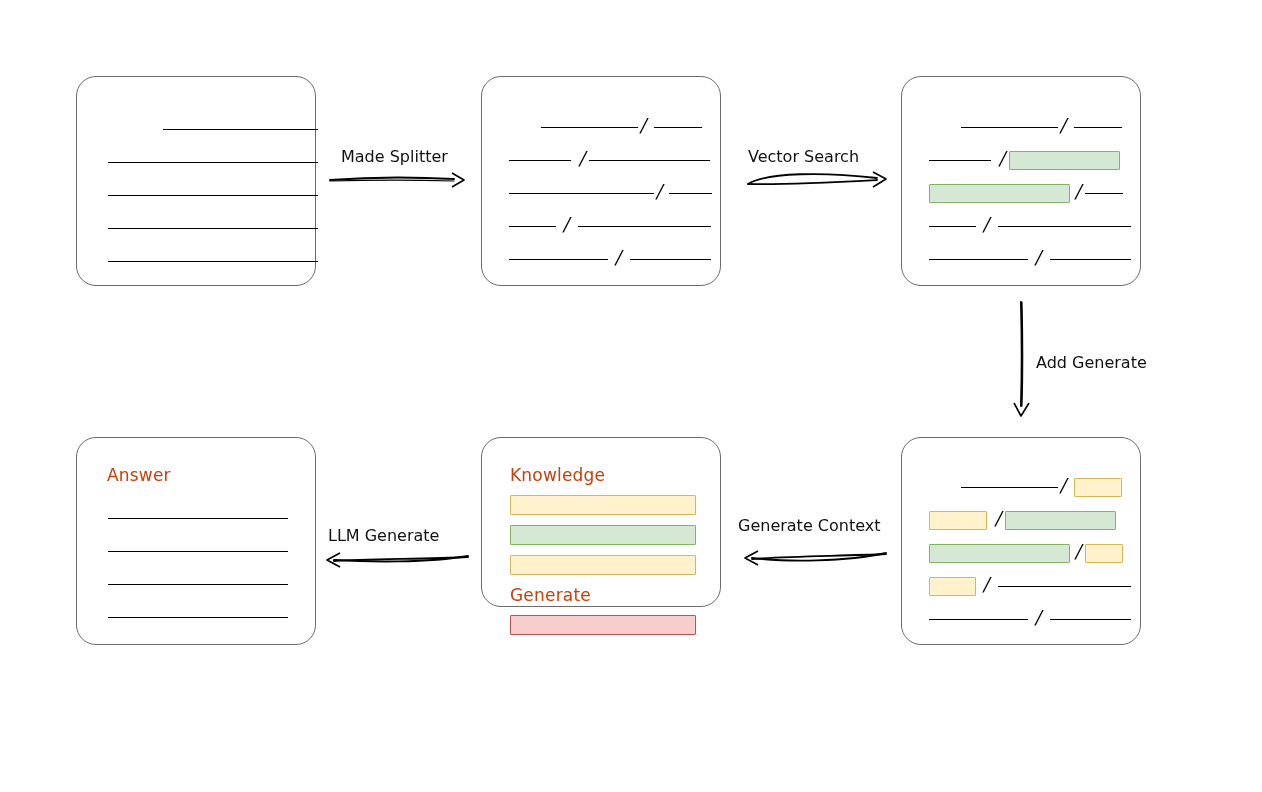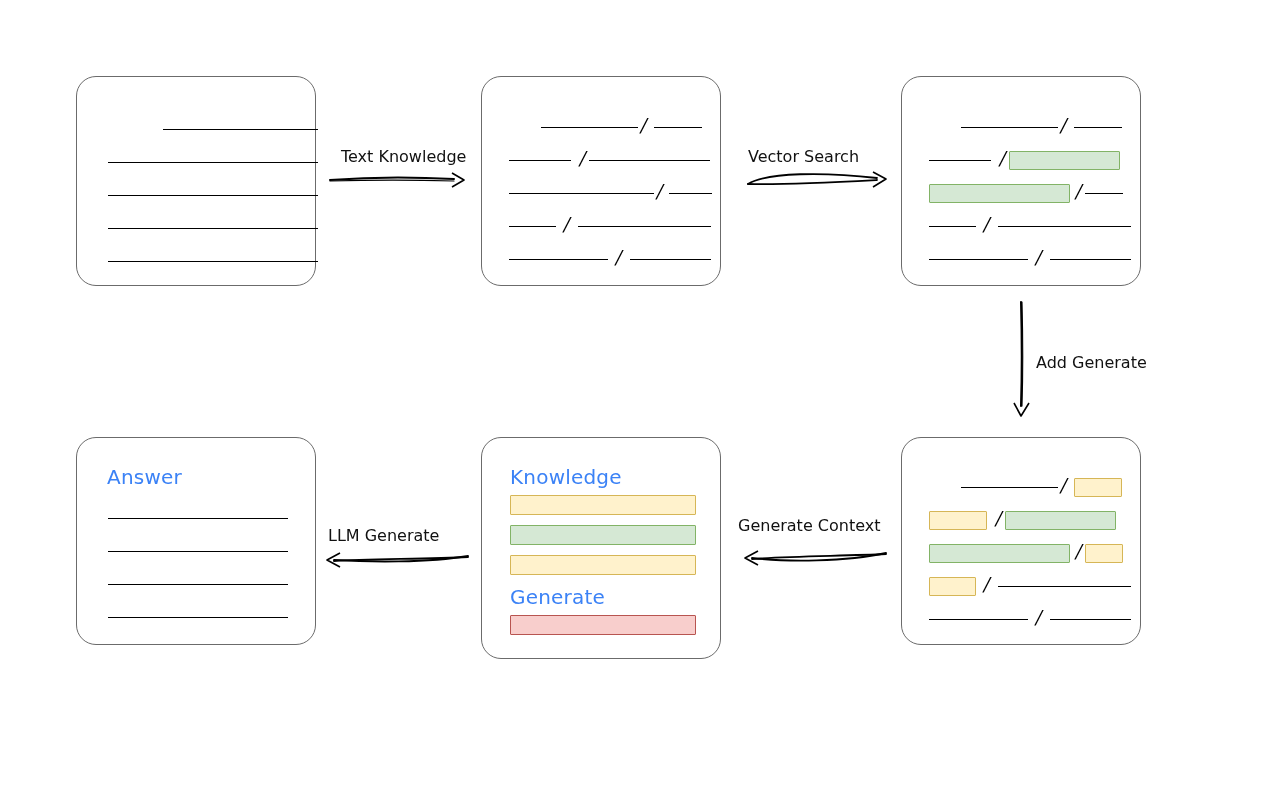--- a/index.html
+++ b/index.html
@@ -25,22 +25,22 @@
   .doc-box {
     position: absolute;
     box-sizing: border-box;
     border: 1px solid #6b6b6b;
     border-radius: 20px;
     background: #ffffff;
   }
   .box-title {
     position: absolute;
     font-family: "DejaVu Sans", sans-serif;
-    font-size: 20px;
-    color: #3b82f6;
+    font-size: 17px;
+    color: #c2410c;
     white-space: nowrap;
     letter-spacing: 0.2px;
   }
   .rowset {
     position: absolute;
     left: 0; right: 0;
     top: 0; bottom: 0;
   }
   .row {
     position: absolute;
@@ -120,21 +120,21 @@
         </div>
         <div class="row" style="top: 140px; left: 31px; right: 31px;">
           <div class="seg-line" style="width: 210px;"></div>
         </div>
         <div class="row" style="top: 173px; left: 31px; right: 31px;">
           <div class="seg-line" style="width: 210px;"></div>
         </div>
       </div>
   </div>
 
-  <div class="arrow-label" style="left:341px; top:147px;">Text Knowledge</div>
+  <div class="arrow-label" style="left:341px; top:147px;">Made Splitter</div>
   <svg class="arrow" style="left:328px; top:168px;" width="140" height="24" viewBox="0 0 140 24">
     <path d="M2,12 C40,9 90,9 126,11" stroke="#000" stroke-width="2" fill="none" stroke-linecap="round"></path>
     <path d="M2,13 C40,12 90,12 126,13" stroke="#000" stroke-width="1.2" fill="none" stroke-linecap="round"></path>
     <path d="M124,5 L136,12 L124,19" stroke="#000" stroke-width="1.6" fill="none" stroke-linejoin="round"></path>
   </svg>
 
   <div class="doc-box" style="left:481px; top:76px; width:240px; height:210px;">
     <div class="rowset" id="rows-split_chunks">
         <div class="row" style="top: 39px; left: 27px; right: 27px;">
           <div class="seg-gap" style="width: 32px;"></div>
@@ -242,21 +242,21 @@
       </div>
   </div>
 
   <div class="arrow-label" style="left:328px; top:526px;">LLM Generate</div>
   <svg class="arrow" style="left:318px; top:548px;" width="152" height="24" viewBox="0 0 152 24">
     <path d="M150,8 C110,15 50,14 16,12" stroke="#000" stroke-width="1.8" fill="none" stroke-linecap="round"></path>
     <path d="M150,9 C110,11 50,11 16,13" stroke="#000" stroke-width="1.8" fill="none" stroke-linecap="round"></path>
     <path d="M22,5 L9,12 L22,19" stroke="#000" stroke-width="1.6" fill="none" stroke-linejoin="round"></path>
   </svg>
 
-  <div class="doc-box" style="left:481px; top:437px; width:240px; height:222px;">
+  <div class="doc-box" style="left:481px; top:437px; width:240px; height:170px;">
     <div class="box-title" style="left:28px; top:27px;">Knowledge</div>
     <div id="bars-knowledge">
         <div class="bar chip-yellow" style="left: 28px; top: 57px; width: 186px;"></div>
         <div class="bar chip-green" style="left: 28px; top: 87px; width: 186px;"></div>
         <div class="bar chip-yellow" style="left: 28px; top: 117px; width: 186px;"></div>
       </div>
     <div class="box-title" style="left:28px; top:147px;">Generate</div>
     <div id="bars-question">
         <div class="bar chip-red" style="left: 28px; top: 177px; width: 186px;"></div>
       </div>

